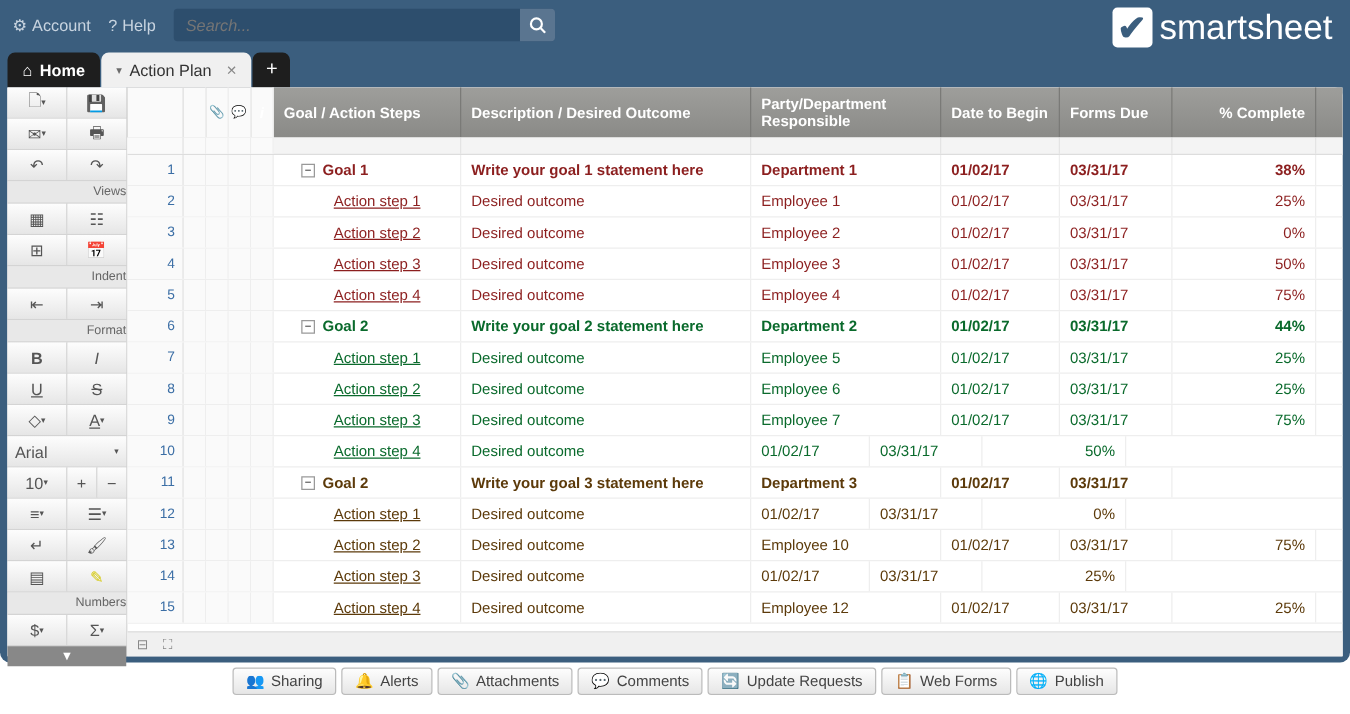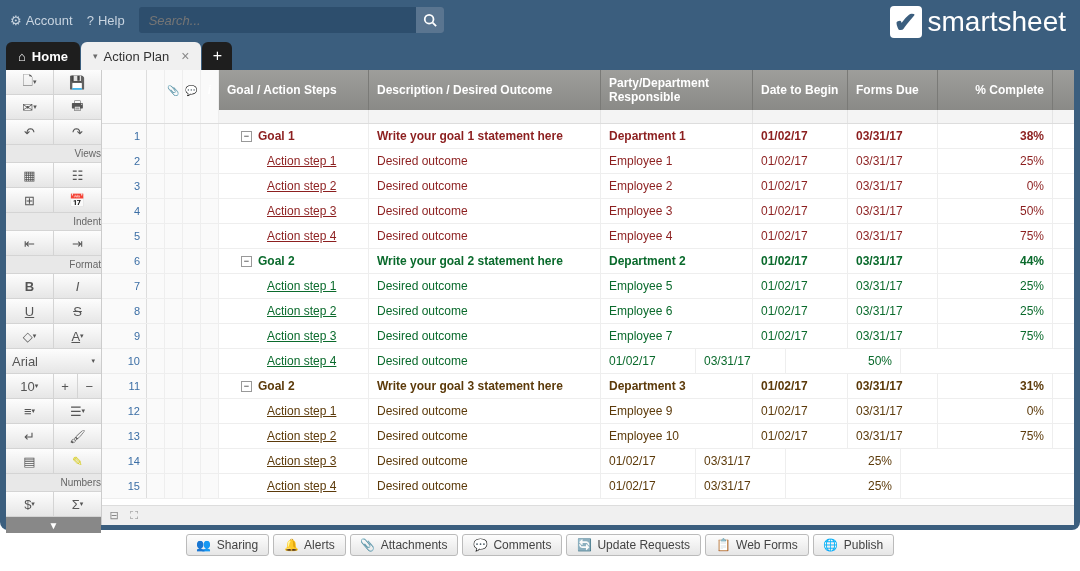--- a/index.html
+++ b/index.html
@@ -408,33 +408,31 @@
             <div class="c narrow"></div>
             <div class="c narrow"></div>
             <div class="c col-goal c-brown bold indent1">
               <span class="collapse">−</span>
               <span>Goal 2</span>
             </div>
             <div class="c col-desc c-brown bold">Write your goal 3 statement here</div>
             <div class="c col-party c-brown bold">Department 3</div>
             <div class="c col-begin c-brown bold">01/02/17</div>
             <div class="c col-due c-brown bold">03/31/17</div>
-            <div class="c col-pct c-brown bold">31%</div>
           </div>
           <div class="grow">
             <div class="c rownum">12</div>
             <div class="c narrow"></div>
             <div class="c narrow"></div>
             <div class="c narrow"></div>
             <div class="c narrow"></div>
             <div class="c col-goal c-brown indent2">
               <span>Action step 1</span>
             </div>
             <div class="c col-desc c-brown">Desired outcome</div>
-            <div class="c col-party c-brown">Employee 9</div>
             <div class="c col-begin c-brown">01/02/17</div>
             <div class="c col-due c-brown">03/31/17</div>
             <div class="c col-pct c-brown">0%</div>
           </div>
           <div class="grow">
             <div class="c rownum">13</div>
             <div class="c narrow"></div>
             <div class="c narrow"></div>
             <div class="c narrow"></div>
             <div class="c narrow"></div>
@@ -464,20 +462,21 @@
           <div class="grow">
             <div class="c rownum">15</div>
             <div class="c narrow"></div>
             <div class="c narrow"></div>
             <div class="c narrow"></div>
             <div class="c narrow"></div>
             <div class="c col-goal c-brown indent2">
               <span>Action step 4</span>
             </div>
             <div class="c col-desc c-brown">Desired outcome</div>
+            <div class="c col-party c-brown">Employee 12</div>
             <div class="c col-begin c-brown">01/02/17</div>
             <div class="c col-due c-brown">03/31/17</div>
             <div class="c col-pct c-brown">25%</div>
           </div>
         </div>
       <div class="gfoot">
         <div class="fi">⊟</div>
         <div class="fi">⛶</div>
       </div>
     </div>

